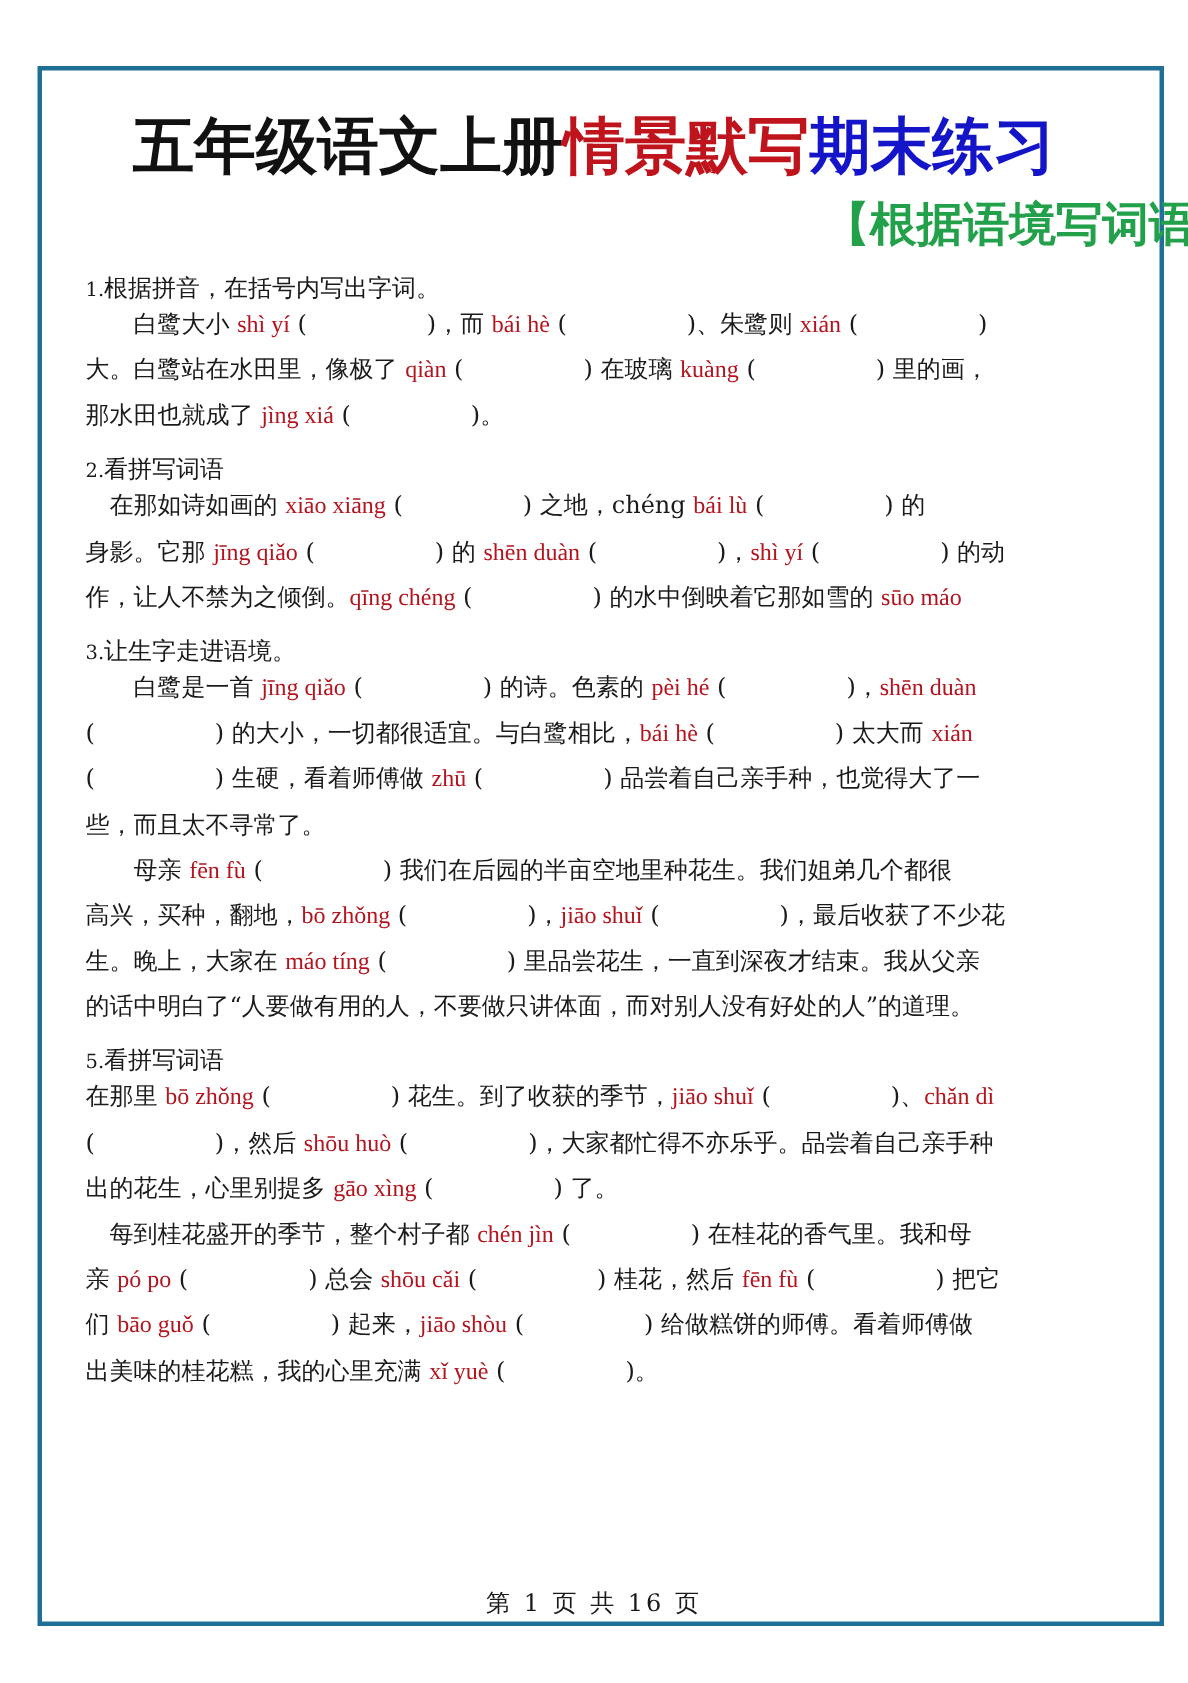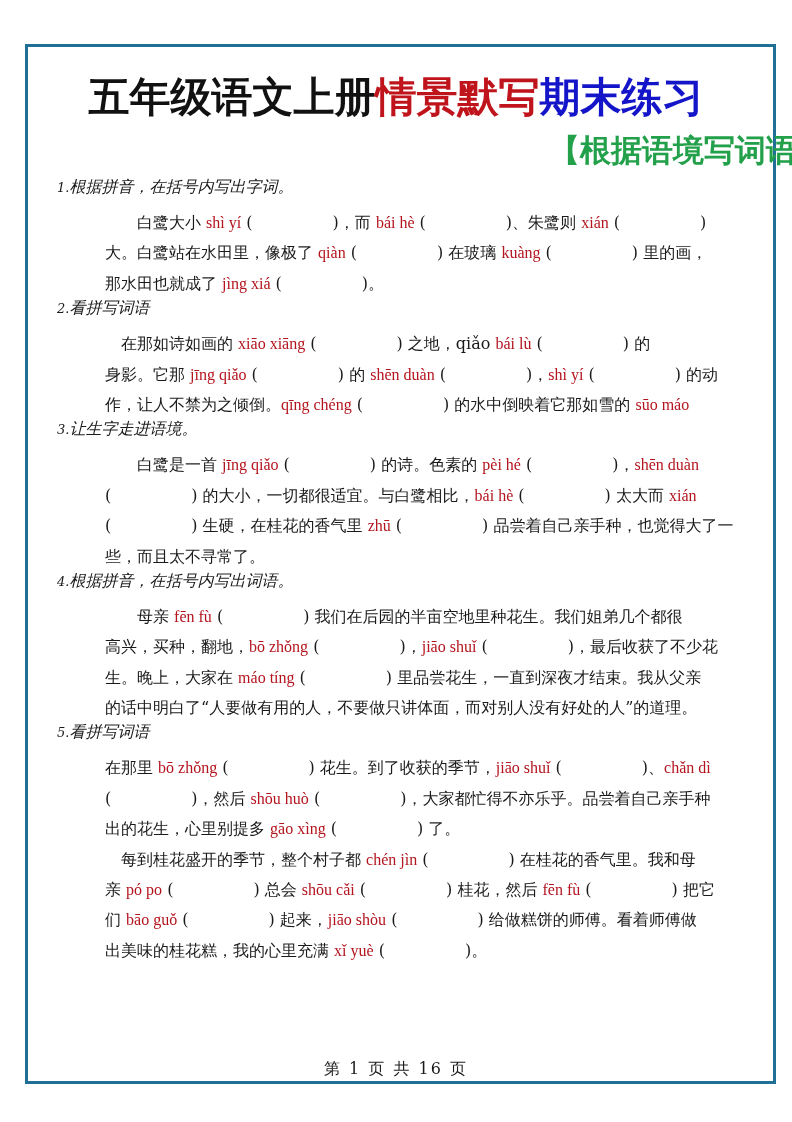--- a/index.html
+++ b/index.html
@@ -10,23 +10,23 @@
   .title { position: absolute; left: 0; top: 74px; width: 792px; text-align: center;
            font-family: "DejaVu Sans", "Liberation Sans", sans-serif; font-weight: bold;
            font-size: 41px; letter-spacing: 0px; line-height: 46px; }
   .title .t-black { color: #111111; }
   .title .t-red { color: #c0141c; }
   .title .t-blue { color: #1414c8; }
   .subtitle { position: absolute; left: 0; top: 130px; width: 792px; text-align: right;
               font-family: "DejaVu Sans", "Liberation Sans", sans-serif;
               font-size: 31px; line-height: 40px; color: #22a04a; font-weight: bold; margin-left: 36px; }
   .content { position: absolute; left: 57px; top: 176px; width: 690px; font-size: 16px; }
-  .q-head { height: 30px; line-height: 22px; font-size: 16px; font-style: italic; }
+  .q-head { height: 30px; line-height: 32px; font-size: 16px; }
   .q-head .num { font-size: 13px; }
-  .q-body { line-height: 33px; text-align: justify; margin-left: 48px; }
+  .q-body { line-height: 20px; text-align: justify; }
   .q-body .line { display: block; height: 30.4px; white-space: nowrap; overflow: visible; }
   .py { color: #b3141e; font-family: "Liberation Serif", "DejaVu Serif", serif; font-size: 16px; }
   .footer { position: absolute; left: 0; top: 1058px; width: 792px; text-align: center;
             font-size: 16px; line-height: 22px; color: #1a1a1a; letter-spacing: 2px; }
 </style>
 </head>
 <body>
 
 <div class="frame"></div>
 
@@ -38,32 +38,31 @@
 
 <div class="content" id="content">
     <div class="q-head"><span class="num">1.</span><span>根据拼音，在括号内写出字词。</span></div>
     <div class="q-body">
       <span class="line"><span>　　白鹭大小 </span><span class="py">shì yí</span><span> (　　　　　)，而 </span><span class="py">bái hè</span><span> (　　　　　)、朱鹭则 </span><span class="py">xián</span><span> (　　　　　)</span></span>
       <span class="line"><span>大。白鹭站在水田里，像极了 </span><span class="py">qiàn</span><span> (　　　　　) 在玻璃 </span><span class="py">kuàng</span><span> (　　　　　) 里的画，</span></span>
       <span class="line"><span>那水田也就成了 </span><span class="py">jìng xiá</span><span> (　　　　　)。</span></span>
     </div>
     <div class="q-head"><span class="num">2.</span><span>看拼写词语</span></div>
     <div class="q-body">
-      <span class="line"><span>　在那如诗如画的 </span><span class="py">xiāo xiāng</span><span> (　　　　　) 之地，qiǎo </span><span class="py">bái lù</span><span> (　　　　　) 的</span></span>
+      <span class="line"><span>　在那如诗如画的 </span><span class="py">xiāo xiāng</span><span> (　　　　　) 之地，chéng </span><span class="py">bái lù</span><span> (　　　　　) 的</span></span>
       <span class="line"><span>身影。它那 </span><span class="py">jīng qiǎo</span><span> (　　　　　) 的 </span><span class="py">shēn duàn</span><span> (　　　　　)，</span><span class="py">shì yí</span><span> (　　　　　) 的动</span></span>
       <span class="line"><span>作，让人不禁为之倾倒。</span><span class="py">qīng chéng</span><span> (　　　　　) 的水中倒映着它那如雪的 </span><span class="py">sūo máo</span></span>
     </div>
     <div class="q-head"><span class="num">3.</span><span>让生字走进语境。</span></div>
     <div class="q-body">
       <span class="line"><span>　　白鹭是一首 </span><span class="py">jīng qiǎo</span><span> (　　　　　) 的诗。色素的 </span><span class="py">pèi hé</span><span> (　　　　　)，</span><span class="py">shēn duàn</span></span>
       <span class="line"><span>(　　　　　) 的大小，一切都很适宜。与白鹭相比，</span><span class="py">bái hè</span><span> (　　　　　) 太大而 </span><span class="py">xián</span></span>
-      <span class="line"><span>(　　　　　) 生硬，在桂花的香气里 </span><span class="py">zhū</span><span> (　　　　　) 品尝着自己亲手种，也觉得大了一</span></span>
+      <span class="line"><span>(　　　　　) 生硬，看着师傅做 </span><span class="py">zhū</span><span> (　　　　　) 品尝着自己亲手种，也觉得大了一</span></span>
       <span class="line"><span>些，而且太不寻常了。</span></span>
     </div>
-    <div class="q-head"><span class="num">4.</span><span>根据拼音，在括号内写出词语。</span></div>
     <div class="q-body">
       <span class="line"><span>　　母亲 </span><span class="py">fēn fù</span><span> (　　　　　) 我们在后园的半亩空地里种花生。我们姐弟几个都很</span></span>
       <span class="line"><span>高兴，买种，翻地，</span><span class="py">bō zhǒng</span><span> (　　　　　)，</span><span class="py">jiāo shuǐ</span><span> (　　　　　)，最后收获了不少花</span></span>
       <span class="line"><span>生。晚上，大家在 </span><span class="py">máo tíng</span><span> (　　　　　) 里品尝花生，一直到深夜才结束。我从父亲</span></span>
       <span class="line"><span>的话中明白了“人要做有用的人，不要做只讲体面，而对别人没有好处的人”的道理。</span></span>
     </div>
     <div class="q-head"><span class="num">5.</span><span>看拼写词语</span></div>
     <div class="q-body">
       <span class="line"><span>在那里 </span><span class="py">bō zhǒng</span><span> (　　　　　) 花生。到了收获的季节，</span><span class="py">jiāo shuǐ</span><span> (　　　　　)、</span><span class="py">chǎn dì</span></span>
       <span class="line"><span>(　　　　　)，然后 </span><span class="py">shōu huò</span><span> (　　　　　)，大家都忙得不亦乐乎。品尝着自己亲手种</span></span>

